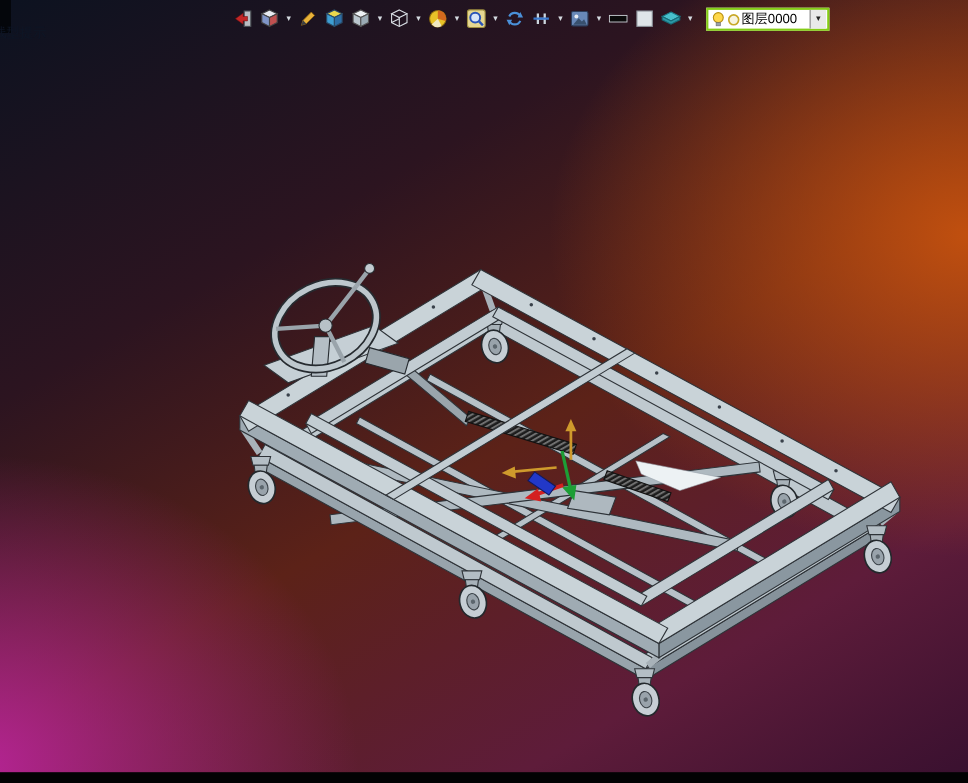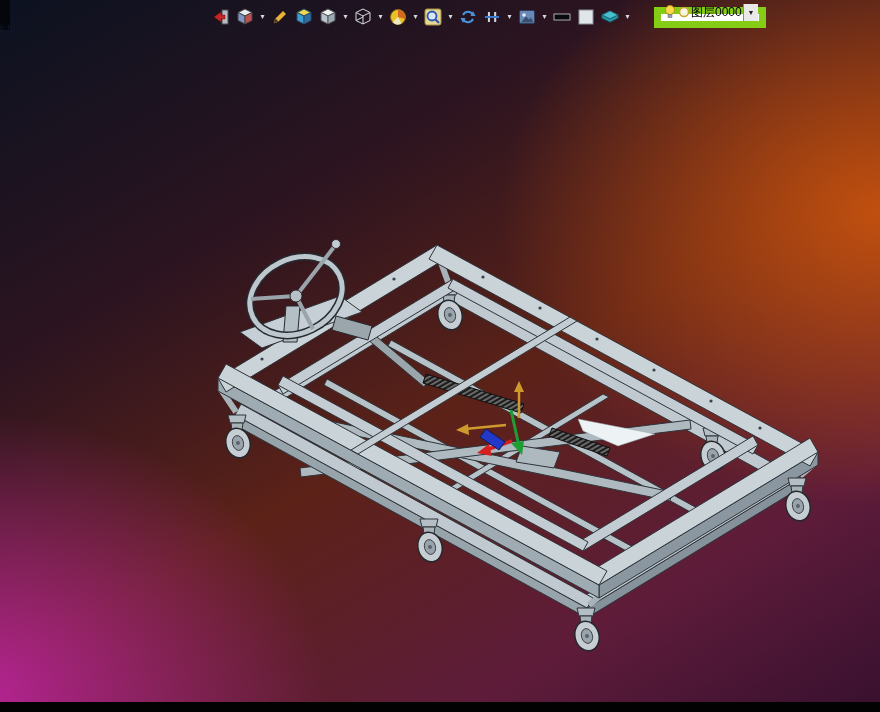--- a/index.html
+++ b/index.html
@@ -11,21 +11,21 @@
       radial-gradient(ellipse 560px 430px at 100% 30%, rgba(198,82,14,0.95) 0%, rgba(198,82,14,0) 68%),
       radial-gradient(ellipse 520px 430px at -2% 98%, rgba(188,36,158,0.92) 0%, rgba(188,36,158,0) 66%),
       linear-gradient(150deg,#0c1220 0%,#2c1420 30%,#5c2218 55%,#5e1c3a 80%,#38102f 100%);
   }
   .corner{position:absolute;left:0;top:0;width:10px;height:30px;background:#04060b;}
   .hint{position:absolute;left:-6px;top:22px;font-size:12px;color:#0e1626;white-space:nowrap;}
   .bottombar{position:absolute;left:0;top:702px;width:880px;height:10px;background:#020203;}
   .toolbar{position:absolute;left:210px;top:5px;height:24px;display:flex;align-items:center;gap:2px;z-index:5;}
   .tbi{width:22px;height:22px;display:flex;align-items:center;justify-content:center;cursor:pointer;flex:none;}
   .chev{color:#d4dae0;font-size:8px;width:9px;text-align:center;cursor:pointer;line-height:1;flex:none;}
-  .combo{margin-left:20px;width:112px;height:21px;background:#ffffff;border:7px solid #84cc16;display:flex;align-items:flex-end;padding:0 1px 0 2px;box-sizing:border-box;flex:none;}
+  .combo{margin-left:8px;width:112px;height:21px;background:#ffffff;border:2px solid #84cc16;display:flex;align-items:flex-start;padding:0 1px 0 2px;box-sizing:border-box;flex:none;}
   .combo svg{flex:none;}
   .combo-label{flex:1;font-size:12px;color:#000;white-space:nowrap;overflow:hidden;}
   .combo-btn{width:14px;height:17px;border-left:1px solid #888;display:flex;align-items:center;justify-content:center;font-size:7px;color:#222;cursor:pointer;background:#e9e9e9;flex:none;}
   svg.model{position:absolute;left:0;top:0;z-index:1;}
   .steel polygon, .steel line, .steel ellipse, .steel circle { vector-effect:non-scaling-stroke; }
 </style>
 </head>
 <body>
 
 <div class="corner"></div>

